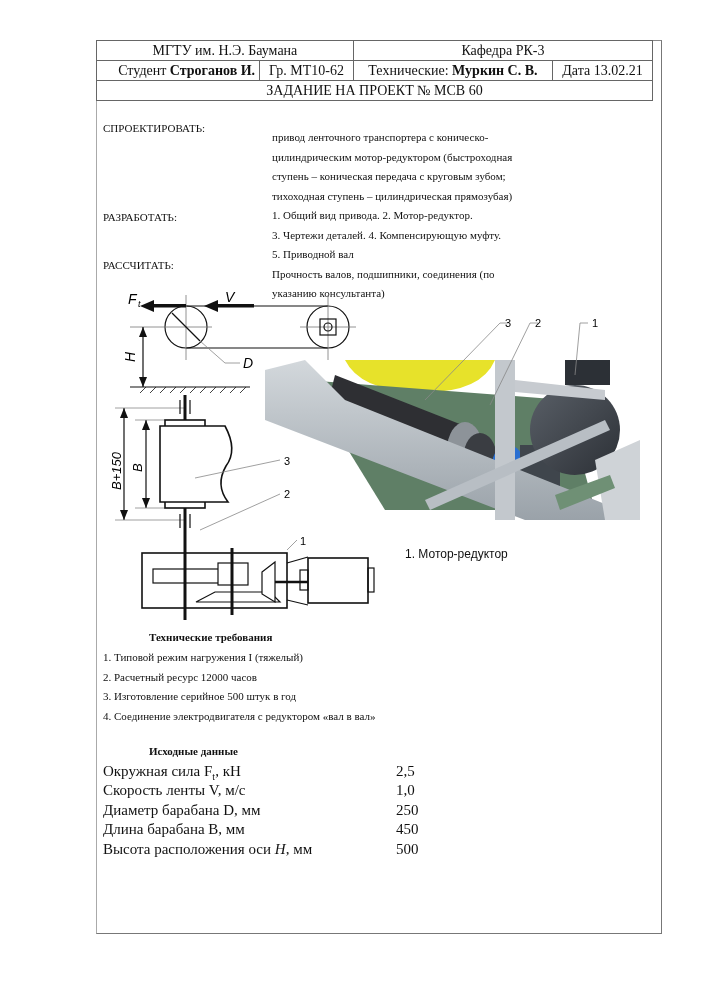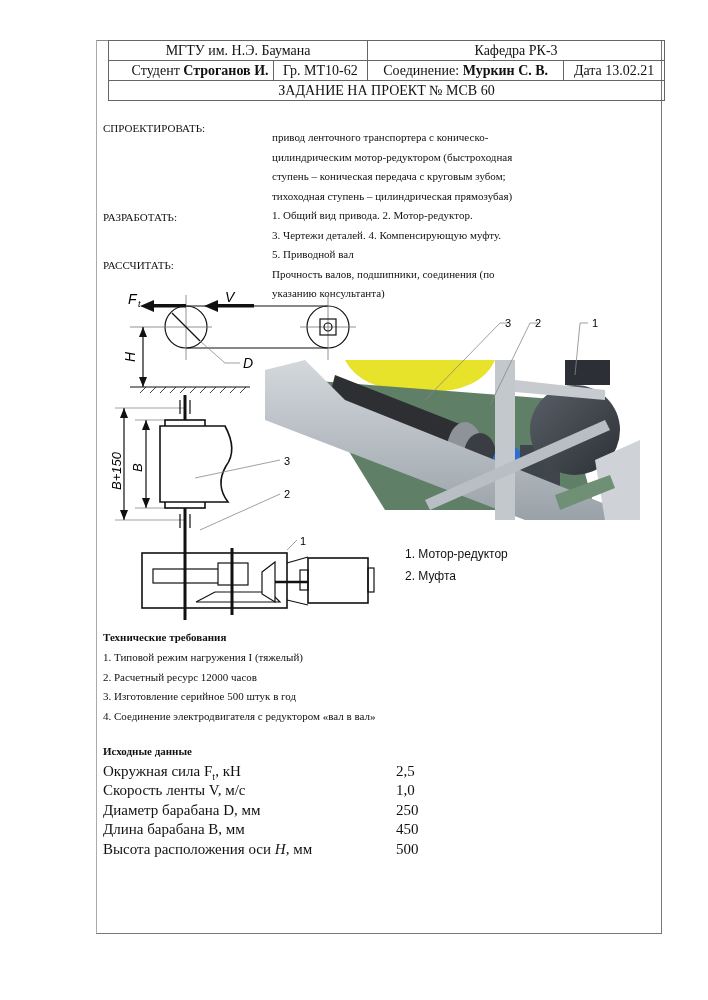--- a/index.html
+++ b/index.html
@@ -2,51 +2,51 @@
 <html><head>
 <meta charset="utf-8">
 <style>
   html, body { margin: 0; padding: 0; background: #ffffff; }
   body { width: 708px; height: 1000px; position: relative; overflow: hidden;
          font-family: "Liberation Serif", "DejaVu Serif", serif; color: #111; }
   .page-frame { position: absolute; left: 96px; top: 40px; width: 566px; height: 894px;
                 border: 1px solid #777; border-left-color: #aaa; border-top-color: #888;
                 box-sizing: border-box; }
   table.hdr { position: absolute; left: 96px; top: 40px; width: 557px; border-collapse: collapse;
-              font-size: 14px; margin-left: 12px; }
+              font-size: 14px; }
   table.hdr td { border: 1px solid #666; padding: 0 4px; height: 19px; line-height: 18px;
                  text-align: center; white-space: nowrap; }
   table.hdr td.left { text-align: right; }
   .b { font-weight: bold; }
   .t { position: absolute; font-size: 11px; line-height: 19.5px; white-space: nowrap; }
   .lbl { left: 103px; }
   .val { left: 272px; margin-top: 9px; }
   .sans { font-family: "Liberation Sans", "DejaVu Sans", sans-serif; }
   .legend { position: absolute; left: 405px; font-size: 12px; line-height: 22px; }
-  .section-title { font-weight: bold; }
+  .section-title { font-weight: bold; margin-left: 46px; }
   .data-row { position: absolute; left: 103px; width: 320px; font-size: 15px; line-height: 19.5px; }
   .data-row .v { position: absolute; left: 293px; }
   .photo { position: absolute; left: 265px; top: 360px; width: 375px; height: 160px; overflow: hidden; }
   svg text { font-family: "Liberation Sans", "DejaVu Sans", sans-serif; }
 </style>
 </head>
 <body>
 
 <div class="page-frame"></div>
 
 <table class="hdr">
   <tbody>
       <tr>
     <td colspan="2"><span>МГТУ им. Н.Э. Баумана</span></td>
     <td colspan="2"><span>Кафедра РК-3</span></td>
   </tr>
   <tr>
     <td class="left"><span>Студент </span><span class="b">Строганов И.</span></td>
     <td><span>Гр. МТ10-62</span></td>
-    <td><span>Соединение: </span><span class="b">Муркин С. В.</span></td>
+    <td><span>Технические: </span><span class="b">Муркин С. В.</span></td>
     <td><span>Дата 13.02.21</span></td>
   </tr>
   <tr>
     <td colspan="4"><span>ЗАДАНИЕ НА ПРОЕКТ № МСВ 60</span></td>
   </tr>
 </tbody>
   </table>
 
 <div class="t lbl" style="top:119px">СПРОЕКТИРОВАТЬ:</div>
 <div class="t val" style="top:119px">привод ленточного транспортера с коническо-</div>
@@ -204,21 +204,20 @@
     <line x1="580" y1="323" x2="575" y2="375"></line>
       <line x1="580" y1="323" x2="588" y2="323"></line>
   </g>
   <text x="505" y="327" font-size="11">3</text>
   <text x="535" y="327" font-size="11">2</text>
   <text x="592" y="327" font-size="11">1</text>
 </svg>
 
 <div class="legend sans" style="top:543px">
   <div>1. Мотор-редуктор</div>
-  <div>2. Муфта</div>
 </div>
 
 <div class="t lbl section-title" style="top:628px">Технические требования</div>
 <div class="t lbl" style="top:648px">1. Типовой режим нагружения I (тяжелый)</div>
 <div class="t lbl" style="top:667.5px">2. Расчетный ресурс 12000 часов</div>
 <div class="t lbl" style="top:687px">3. Изготовление серийное 500 штук в год</div>
 <div class="t lbl" style="top:706.5px">4. Соединение электродвигателя с редуктором «вал в вал»</div>
 
 <div class="t lbl section-title" style="top:742px">Исходные данные</div>
 

